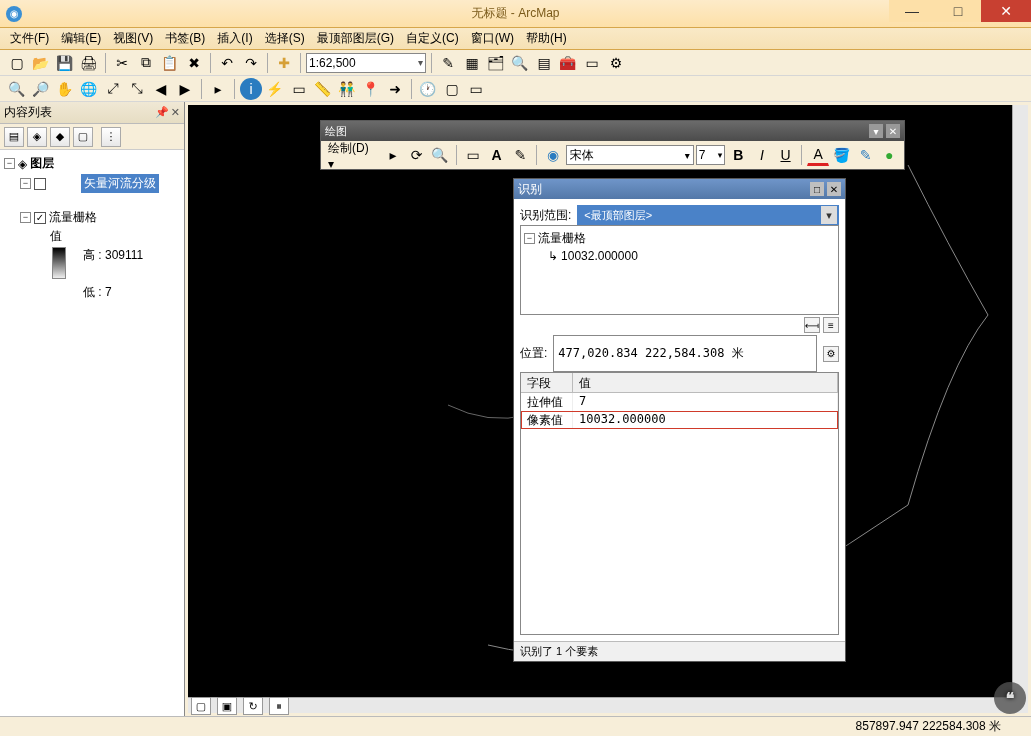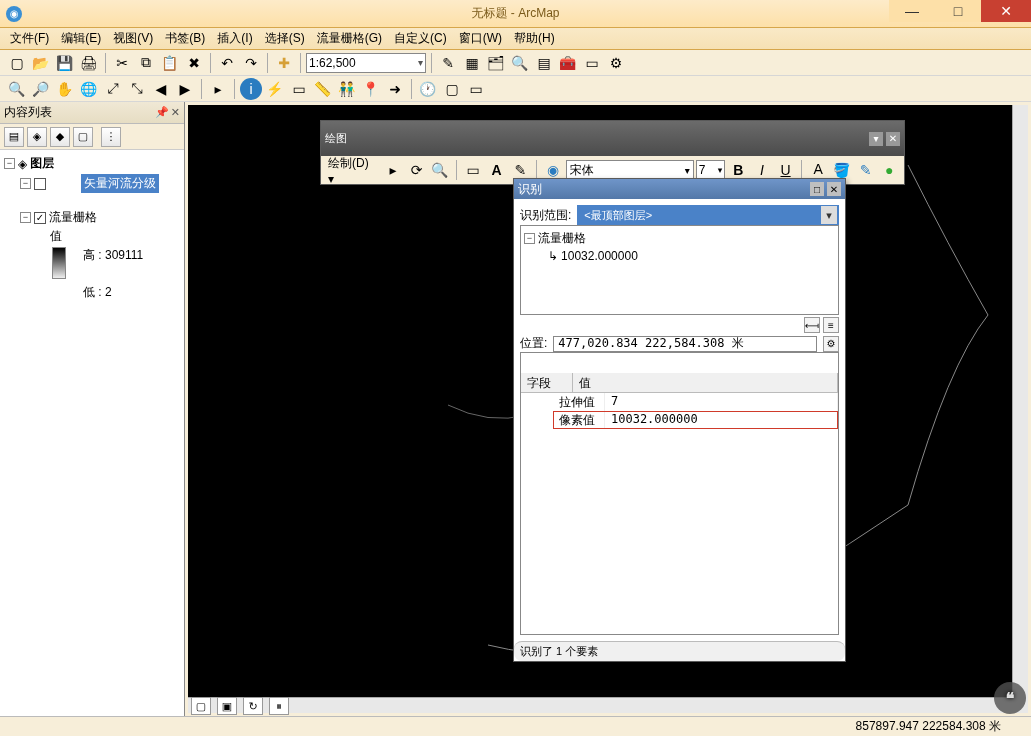--- a/index.html
+++ b/index.html
@@ -50,21 +50,21 @@
 
 
 .flash{ position:absolute; left:447px; top:319px; width:14px; height:14px; }
 .flash::before{content:""; position:absolute; inset:0; border:1px dashed #1ed47a;}
 .flash::after{content:""; position:absolute; left:4px; top:4px; width:6px; height:6px; background:#1ed47a;}
 .arrow{ position:absolute; left:462px; top:332px; width:36px; height:30px;}
 .arrow svg{width:100%;height:100%;}
 
 
 .draw-toolbar{ position:absolute; left:320px; top:120px; width:585px; background:#f2f2f2; border:1px solid #5a5a5a; box-shadow:2px 2px 4px rgba(0,0,0,.3);}
-.draw-titlebar{ height:35px; background:linear-gradient(#6b6b6b,#4b4b4b); color:#fff; font-size:11px; display:flex; align-items:center; padding:0 4px; justify-content:space-between;}
+.draw-titlebar{ height:20px; background:linear-gradient(#6b6b6b,#4b4b4b); color:#fff; font-size:11px; display:flex; align-items:center; padding:0 4px; justify-content:space-between;}
 .draw-titlebar .xs{ display:flex; gap:3px;}
 .draw-titlebar .xbtn{ width:14px; height:14px; background:#999; display:flex; align-items:center; justify-content:center; font-size:10px;}
 .draw-body{ height:28px; background:#f7eed9; display:flex; align-items:center; padding:0 4px; gap:2px;}
 .draw-body .lbl{padding:0 3px; display:flex; align-items:center;}
 .font-combo{ width:130px; height:20px; border:1px solid #888; background:#fff; display:flex; align-items:center; padding:0 3px; justify-content:space-between;}
 .font-combo::after{content:"▾"; font-size:10px;}
 .size-combo{ width:30px; height:20px; border:1px solid #888; background:#fff; display:flex; align-items:center; justify-content:space-between; padding:0 2px;}
 
 
 .identify{ position:absolute; left:513px; top:178px; width:333px; height:484px; background:#fff; border:1px solid #5a5a5a; box-shadow:2px 2px 5px rgba(0,0,0,.3); display:flex; flex-direction:column;}
@@ -72,29 +72,29 @@
 .identify-title .xs{display:flex; gap:3px;}
 .identify-title .xb{ width:14px; height:14px; background:#bfbfbf; color:#000; display:flex; align-items:center; justify-content:center; font-size:10px;}
 .id-body{ flex:1; padding:6px; display:flex; flex-direction:column; gap:0;}
 .id-row{ display:flex; align-items:center; gap:6px;}
 .id-combo{ flex:1; height:20px; border:1px solid #4a82c8; background:#4a82c8; color:#fff; display:flex; align-items:center; padding:8px 6px; justify-content:space-between; font-size:11px;}
 .id-combo::after{content:"▾"; background:#ddd; color:#333; width:16px; height:18px; display:flex; align-items:center; justify-content:center; margin-right:-5px;}
 .id-tree{ height:90px; border:1px solid #888; background:#fff; padding:3px; font-size:12px; overflow:auto;}
 .id-icons{ display:flex; justify-content:flex-end; gap:3px; padding:2px 0;}
 .id-ic{ width:16px; height:16px; border:1px solid #999; background:#f4f4f4; display:flex; align-items:center; justify-content:center; font-size:10px;}
 .loc-row{ display:flex; align-items:center; gap:6px;}
-.loc-box{ flex:1; height:16px; border:1px solid #888; background:#fff; display:flex; align-items:center; padding:0 4px; font-family:SimSun,monospace;}
+.loc-box{ flex:1; height:37px; border:1px solid #888; background:#fff; display:flex; align-items:center; padding:0 4px; font-family:SimSun,monospace;}
 .id-grid{ flex:1; border:1px solid #888; background:#fff; display:flex; flex-direction:column;}
-.gh{ display:flex; background:#f0f0f0; border-bottom:1px solid #bbb; height:20px;margin-top:20px;}
+.gh{ display:flex; background:#f0f0f0; border-bottom:1px solid #bbb; height:20px;}
 .gh div{ padding:2px 6px; border-right:1px solid #bbb;}
-.grow{ display:flex; height:18px; font-family:SimSun,monospace;margin-left:32px;}
+.grow{ display:flex; height:18px; font-family:SimSun,monospace;}
 .grow div{ padding:1px 6px; border-right:1px solid #eee;}
 .c1{ width:52px;} .c2{ flex:1;}
 .hl-row{ outline:1px solid #d03a2a; outline-offset:-1px;}
-.id-status{ height:20px; border-top:1px solid #bbb; background:#f0f0f0; display:flex; align-items:center; padding:0 6px; font-size:11px;border-radius:8px;}
+.id-status{ height:20px; border-top:1px solid #bbb; background:#f0f0f0; display:flex; align-items:center; padding:0 6px; font-size:11px;}
 
 
 .statusbar{ height:20px; background:#f7eed9; border-top:1px solid #bbb; display:flex; align-items:center; justify-content:flex-end; padding:0 30px; font-size:12px;}
 
 
 .watermark{ position:absolute; right:5px; bottom:22px; color:rgba(255,255,255,0.85); font-size:24px; font-weight:bold; display:flex; align-items:center; gap:6px; text-shadow:0 0 4px #000; pointer-events:none;}
 .wm-ic{ width:32px; height:32px; border-radius:50%; background:rgba(80,80,80,0.8); display:flex; align-items:center; justify-content:center; font-size:16px;}
 
 
 .riv{ position:absolute; background:transparent; pointer-events:none;}
@@ -112,21 +112,21 @@
   </div>
 </div>
 
 <div class="menubar">
   <span>文件(F)</span>
   <span>编辑(E)</span>
   <span>视图(V)</span>
   <span>书签(B)</span>
   <span>插入(I)</span>
   <span>选择(S)</span>
-  <span>流量栅格(G)</span>
+  <span>最顶部图层(G)</span>
   <span>自定义(C)</span>
   <span>窗口(W)</span>
   <span>帮助(H)</span>
 </div>
 
 <div class="toolbar">
   <div class="tbtn">▢</div>
   <div class="tbtn">📂</div>
   <div class="tbtn">💾</div>
   <div class="tbtn">🖨</div>
@@ -215,21 +215,21 @@
         <div class="tree-chk checked"></div>
         <span>流量栅格</span>
       </div>
       <div class="tree-row" style="padding-left:46px;">
         <span>值</span>
       </div>
       <div class="tree-row" style="padding-left:46px; align-items:flex-start;">
         <div class="gradient-sw"></div>
         <div style="display:flex; flex-direction:column; gap:20px; margin-left:14px;">
           <span>高 : 309111</span>
-          <span>低 : 2</span>
+          <span>低 : 7</span>
         </div>
       </div>
     </div>
   </div>
 
   <div class="map-wrap">
     <div class="map-canvas">
 
       <svg class="riv" style="left:0;top:0;width:100%;height:100%;">
         <path d="M 720 60 Q 760 140 800 210 Q 760 260 720 400 Q 600 480 500 540 Q 380 560 300 540" stroke="#888" stroke-width="1" fill="none"></path>

